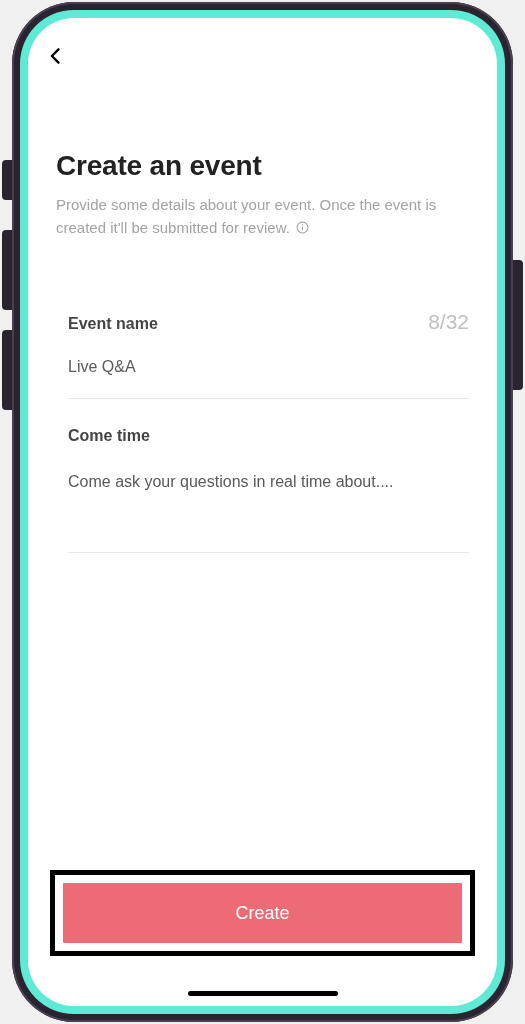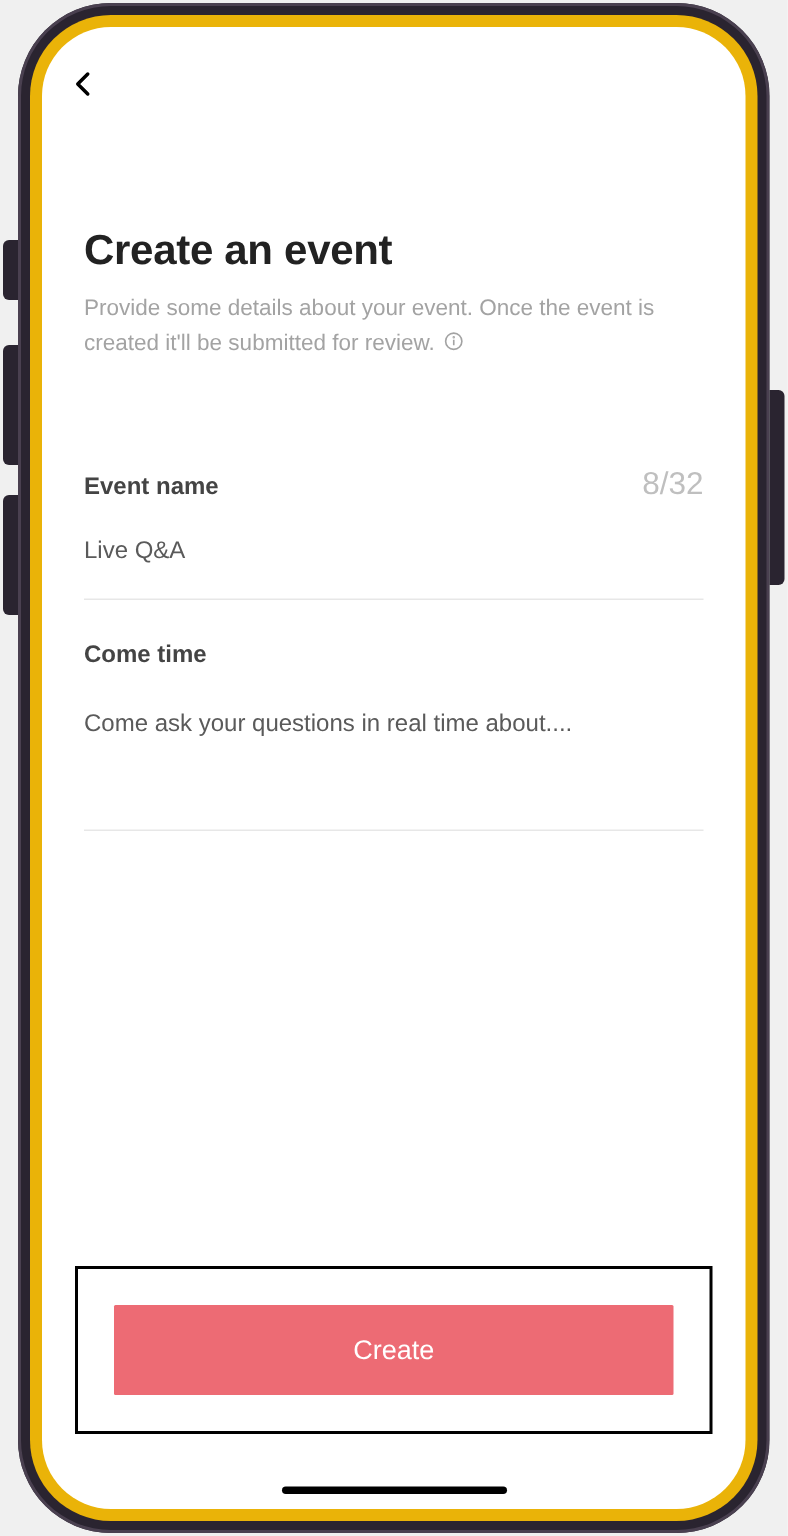--- a/index.html
+++ b/index.html
@@ -15,21 +15,21 @@
       background: #2a2430;
       border-radius: 62px;
       box-shadow: inset 0 0 0 2px #4a4050;
     }
     .phone-inner {
       position: absolute;
       left: 8px;
       top: 8px;
       right: 8px;
       bottom: 8px;
-      background: #eab308;
+      background: #5eead4;
       border-radius: 54px;
       overflow: hidden;
     }
 
     
     .btn-side {
       position: absolute;
       background: #2a2430;
       border-radius: 4px;
     }
@@ -77,21 +77,21 @@
       font-size: 15px;
       line-height: 1.5;
       color: #a3a3a3;
     }
     .info-icon {
       display: inline-block;
       vertical-align: -1px;
       margin-left: 2px;
     }
 
-    .form { margin-top: 70px; }
+    .form { margin-top: 70px; margin-left: 12px; }
 
     .field { margin-bottom: 28px; }
     .field-row {
       display: flex;
       justify-content: space-between;
       align-items: baseline;
     }
     .field-label {
       font-size: 16px;
       font-weight: 600;
@@ -121,22 +121,22 @@
       color: #fff;
       font-size: 18px;
       font-weight: 400;
       border: none;
       display: flex;
       align-items: center;
       justify-content: center;
       border-radius: 1px;
     }
     .highlight-box {
-      border: 2px solid #000000;
-      padding: 24px;
+      border: 5px solid #000000;
+      padding: 8px;
     }
 
     
     .home-indicator {
       position: absolute;
       bottom: 10px;
       left: 50%;
       transform: translateX(-50%);
       width: 150px;
       height: 5px;

